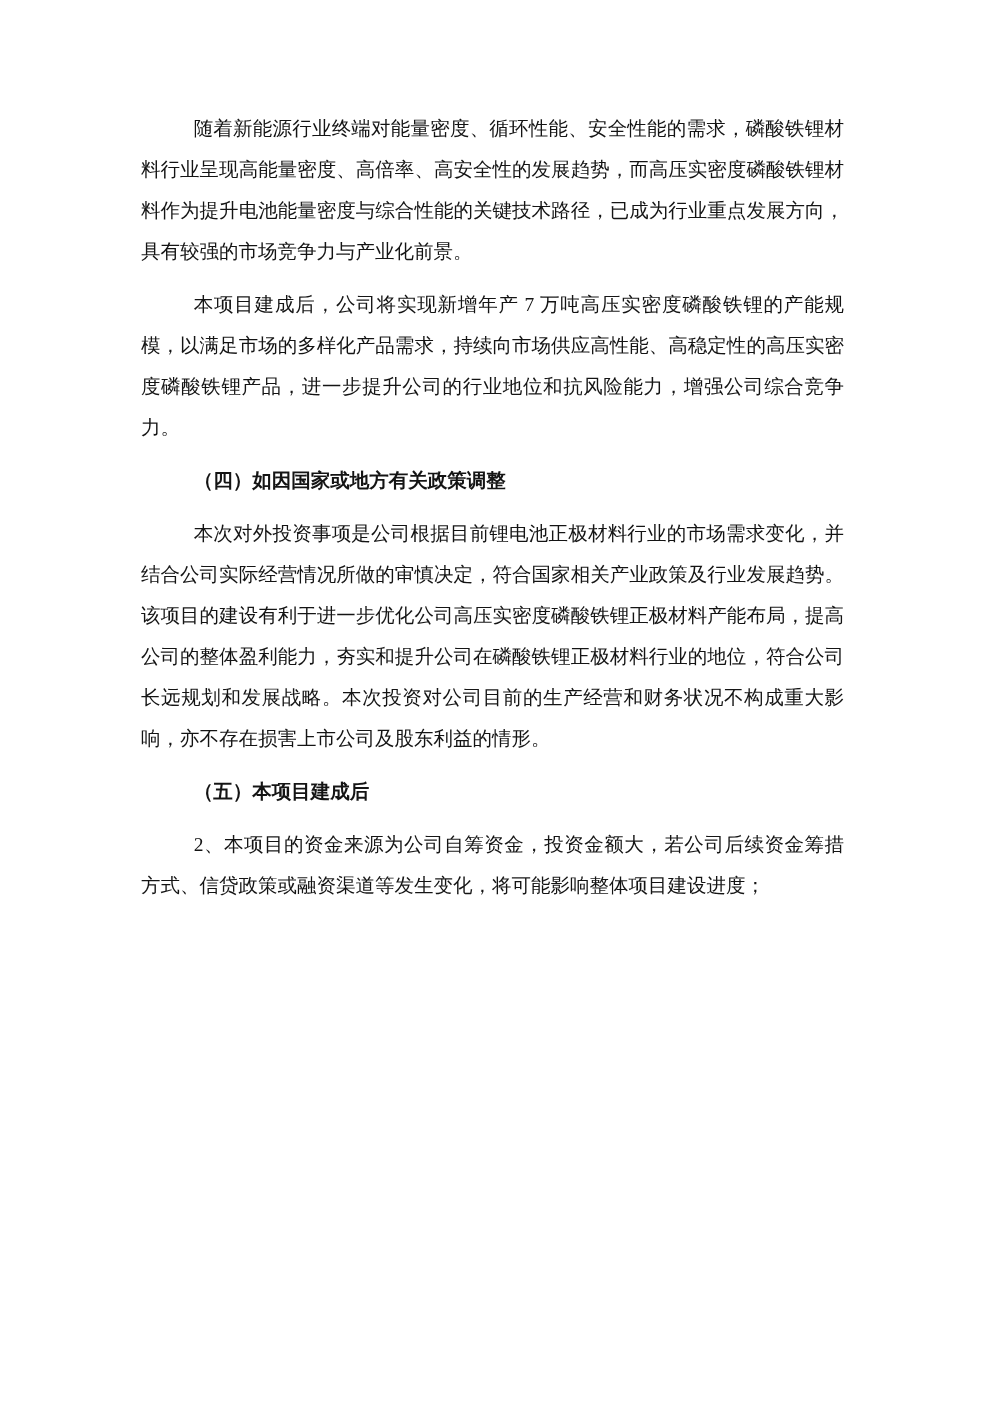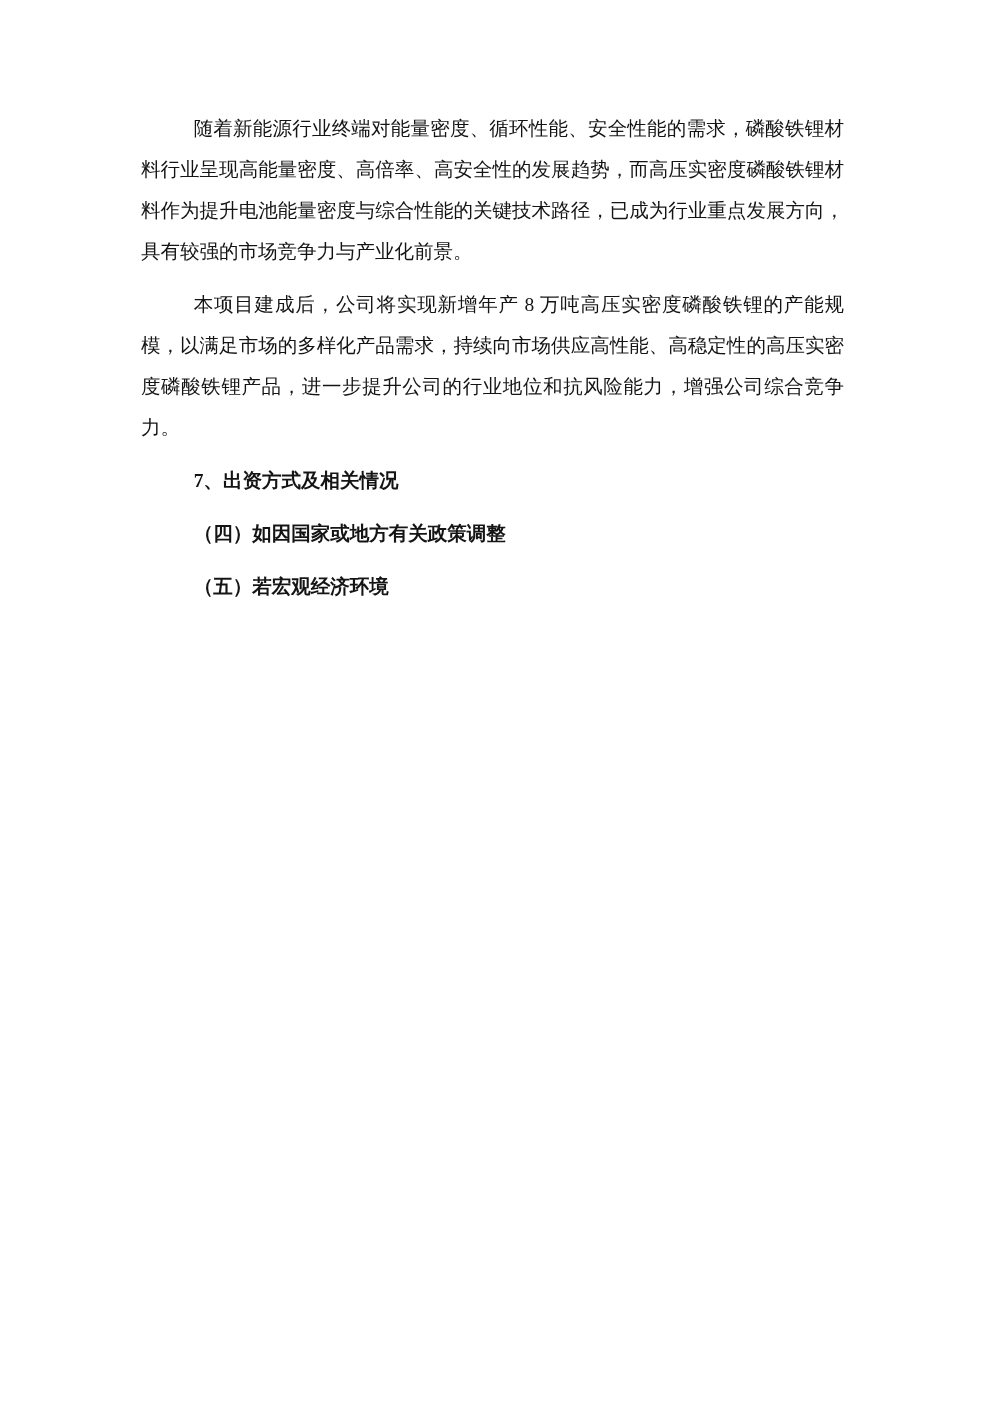--- a/index.html
+++ b/index.html
@@ -36,18 +36,19 @@
       text-indent: 2.7em;
       margin: 0 0 12px 0;
     }
   </style>
 </head>
 <body>
 
 <div class="page">
   <div class="doc">
     <p class="para">随着新能源行业终端对能量密度、循环性能、安全性能的需求，磷酸铁锂材料行业呈现高能量密度、高倍率、高安全性的发展趋势，而高压实密度磷酸铁锂材料作为提升电池能量密度与综合性能的关键技术路径，已成为行业重点发展方向，具有较强的市场竞争力与产业化前景。</p>
-    <p class="para">本项目建成后，公司将实现新增年产 8 万吨高压实密度磷酸铁锂的产能规模，以满足市场的多样化产品需求，持续向市场供应高性能、高稳定性的高压实密度磷酸铁锂产品，进一步提升公司的行业地位和抗风险能力，增强公司综合竞争力。</p>
-    <p class="heading">7、出资方式及相关情况</p>
+    <p class="para">本项目建成后，公司将实现新增年产 7 万吨高压实密度磷酸铁锂的产能规模，以满足市场的多样化产品需求，持续向市场供应高性能、高稳定性的高压实密度磷酸铁锂产品，进一步提升公司的行业地位和抗风险能力，增强公司综合竞争力。</p>
     <p class="heading">（四）如因国家或地方有关政策调整</p>
-    <p class="heading">（五）若宏观经济环境</p>
+    <p class="para">本次对外投资事项是公司根据目前锂电池正极材料行业的市场需求变化，并结合公司实际经营情况所做的审慎决定，符合国家相关产业政策及行业发展趋势。该项目的建设有利于进一步优化公司高压实密度磷酸铁锂正极材料产能布局，提高公司的整体盈利能力，夯实和提升公司在磷酸铁锂正极材料行业的地位，符合公司长远规划和发展战略。本次投资对公司目前的生产经营和财务状况不构成重大影响，亦不存在损害上市公司及股东利益的情形。</p>
+    <p class="heading">（五）本项目建成后</p>
+    <p class="para">2、本项目的资金来源为公司自筹资金，投资金额大，若公司后续资金筹措方式、信贷政策或融资渠道等发生变化，将可能影响整体项目建设进度；</p>
   </div>
 </div>
 
 </body></html>

